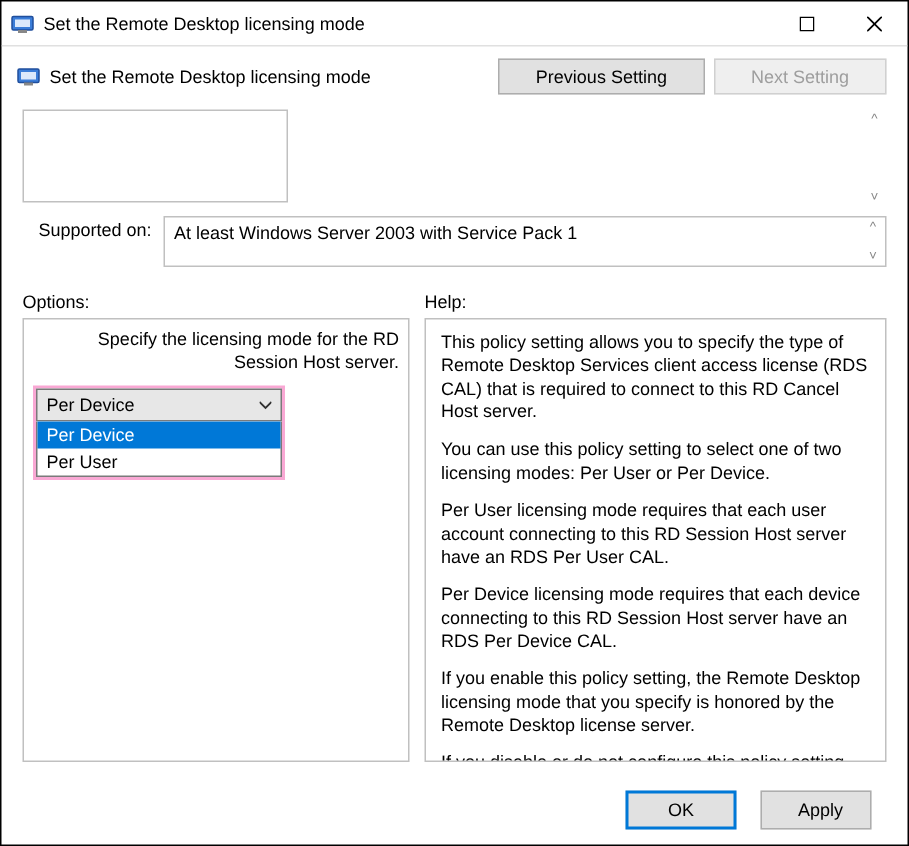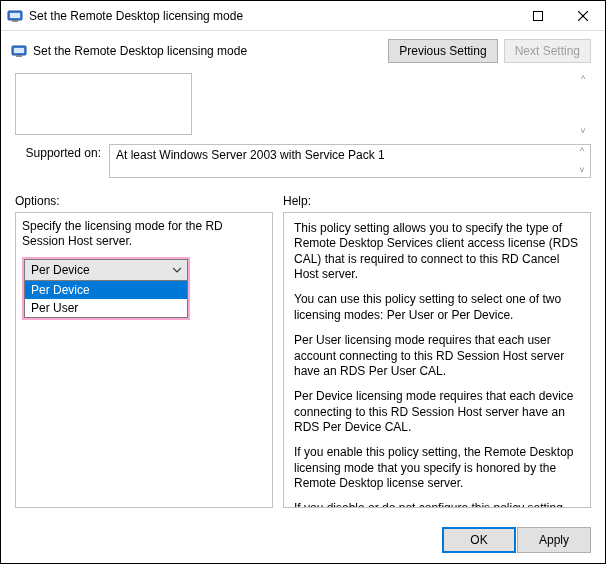--- a/index.html
+++ b/index.html
@@ -54,21 +54,21 @@
   }
   .headerrow .hicon {
     width: 16px; height: 16px;
     margin-right: 6px;
   }
   .headerrow .htitle { font-size: 12px; }
   .navbtns { display: flex; gap: 6px; margin-right: 4px; }
   .btn {
     background: #e1e1e1;
     border: 1px solid #adadad;
-    padding: 4px 10px;
+    padding: 4px 24px;
     font-size: 12px;
     font-family: inherit;
     cursor: pointer;
   }
   .btn:disabled, .btn.disabled {
     color: #9e9e9e;
     border-color: #d0d0d0;
     background: #efefef;
     cursor: default;
   }
@@ -152,21 +152,21 @@
   }
   .panel {
     border: 1px solid #c0c0c0;
     background: #fff;
     height: 296px;
     overflow: hidden;
     position: relative;
   }
   .panel.opts { width: 258px; padding: 6px 6px; }
   .panel.help { flex: 1; padding: 8px 10px; }
-  .opts-text { font-size: 12px; margin-bottom: 8px; line-height: 1.25; }
+  .opts-text { font-size: 12px; margin-bottom: 8px; line-height: 1.25; text-align: right; }
 
   
   .ddwrap {
     border: 2px solid #f9a8d4;
     padding: 0;
     width: 168px;
   }
   .ddbtn {
     width: 100%;
     height: 22px;
@@ -193,23 +193,23 @@
     background: #0078d7;
     color: #fff;
   }
 
   .help p { margin: 0 0 10px 0; line-height: 1.28; font-size: 12px; }
 
   
   .footer {
     position: absolute;
     bottom: 10px;
-    right: 14px;
-    display: flex;
-    gap: 1px;
+    right: 24px;
+    display: flex;
+    gap: 16px;
   }
   .footer .btn { width: 74px; text-align: center; }
   .footer .btn.ok { border: 2px solid #0078d7; background: #e1e1e1; }
 </style>
 </head>
 <body>
 
 <div class="titlebar">
   <span class="icon">
     <svg viewBox="0 0 16 16">

